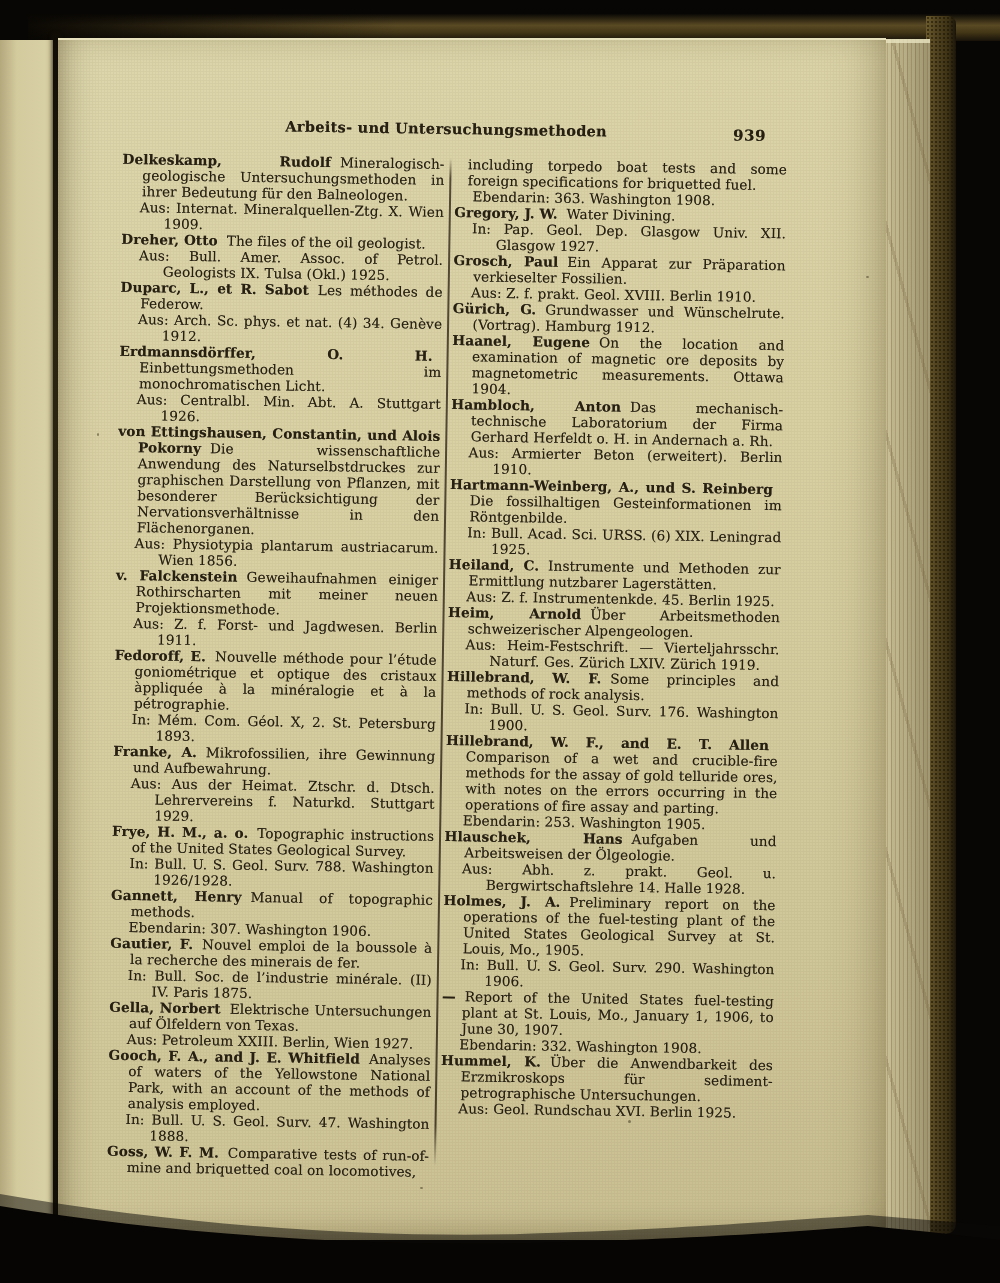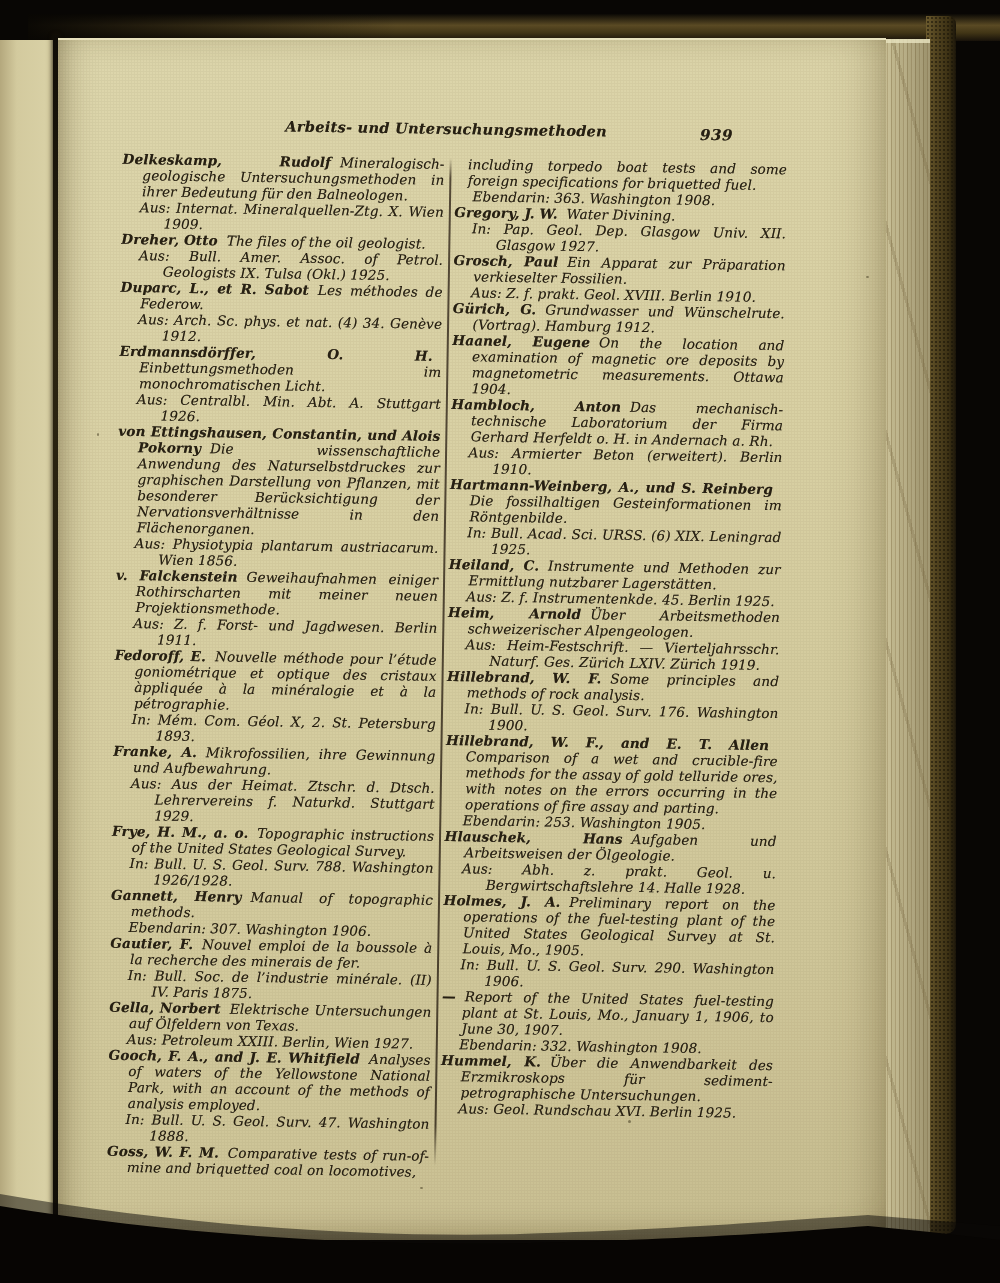--- a/index.html
+++ b/index.html
@@ -1,21 +1,21 @@
 <!DOCTYPE html>
 <html lang="de"><head>
 <meta charset="utf-8">
 <style>
   html,body{margin:0;padding:0;}
   body{
     width:1000px;height:1283px;overflow:hidden;position:relative;
     background:#080604;
     font-family:"DejaVu Serif", "Liberation Serif", serif;
   }
-  .photo{position:absolute;inset:0;font-style:italic;}
+  .photo{position:absolute;inset:0;}
 
   
   .cover-top{
     position:absolute;left:28px;top:14px;width:972px;height:27px;
     background:
       linear-gradient(to right, rgba(8,6,3,.96), rgba(8,6,3,0) 38%),
       linear-gradient(to bottom, #0b0905 0%, #5a4a24 42%, #413516 70%, #17110a 100%);
   }
   .cover-right{
     position:absolute;left:926px;top:16px;width:30px;height:1218px;
@@ -75,21 +75,21 @@
     transform:rotate(0.9deg);transform-origin:350px 20px;
     color:#261f12;
   }
   .page-header{position:relative;height:26px;}
   .running-header{
     position:absolute;left:0;width:692px;text-align:center;
     font-weight:bold;font-size:14.5px;letter-spacing:.3px;
     text-shadow:0 0 .6px rgba(38,31,18,.6);
   }
   .page-number{
-    position:absolute;left:600px;top:2px;
+    position:absolute;left:633px;top:2px;
     font-weight:bold;font-size:15px;letter-spacing:.5px;
     text-shadow:0 0 .6px rgba(38,31,18,.6);
   }
   .cols{display:flex;margin-top:10px;}
   .col{
     text-align:justify;font-size:13.6px;line-height:16px;
     letter-spacing:.1px;
     text-shadow:0 0 .6px rgba(37,30,18,.55);
     hyphens:auto;-webkit-hyphens:auto;
   }

